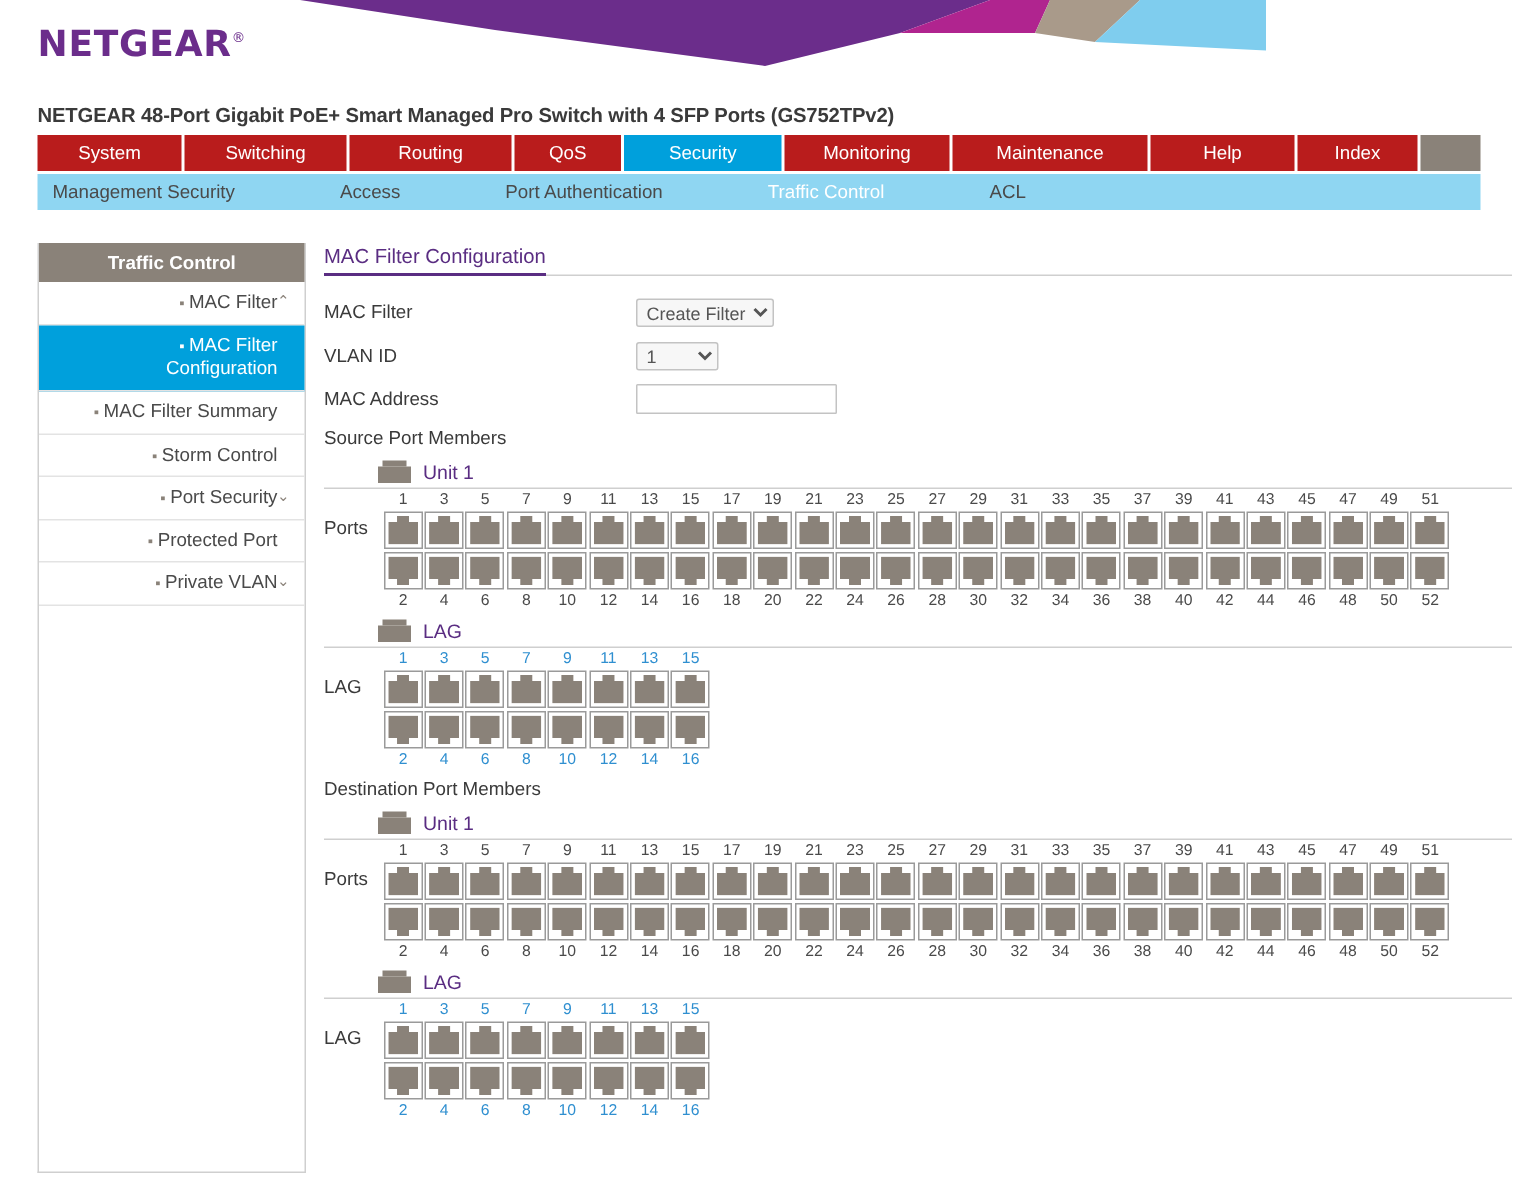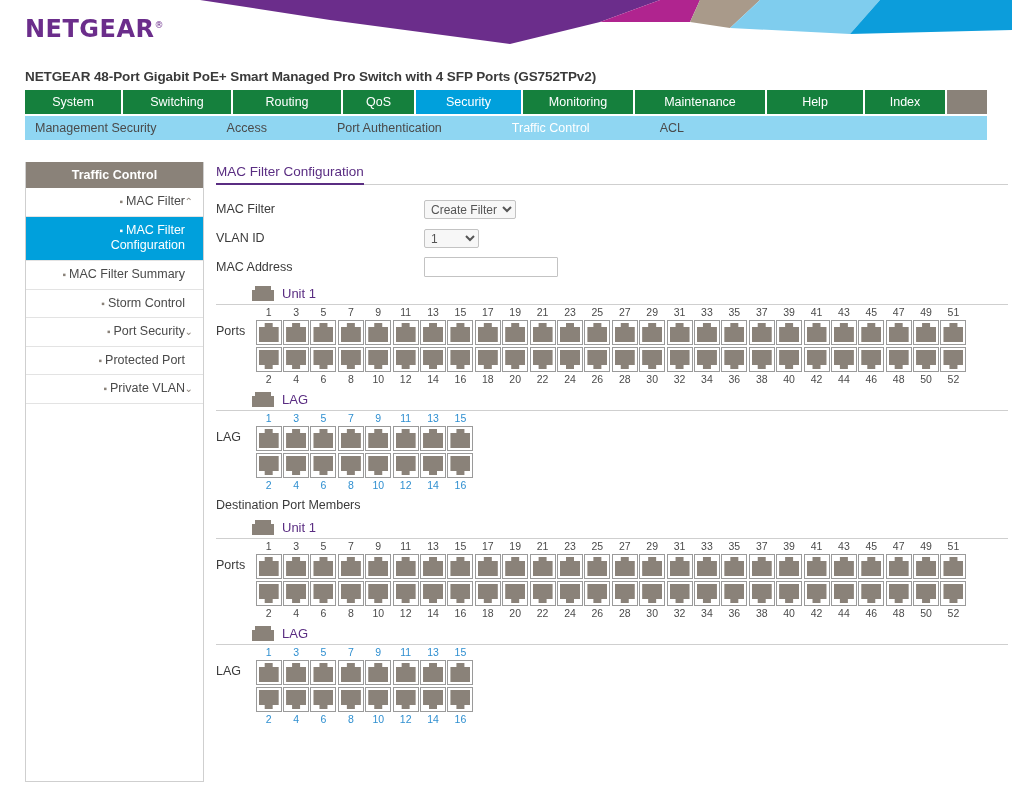--- a/index.html
+++ b/index.html
@@ -8,21 +8,21 @@
     margin: 0; padding: 0;
     width: 1012px; height: 796px;
     background: #ffffff;
     font-family: "Liberation Sans", sans-serif;
     overflow: hidden;
   }
 
   
   .banner {
     position: relative;
-    width: 1012px;
+    width: 844px;
     height: 44px;
     background: #ffffff;
     overflow: hidden;
   }
   .banner svg { display: block; }
   .logo {
     position: absolute;
     left: 25px;
     top: 15px;
     font-size: 24px;
@@ -50,21 +50,21 @@
   }
 
   
   .nav-primary {
     display: flex;
     margin: 0 25px 0 25px;
     height: 24px;
     background: #ffffff;
   }
   .nav-primary .tab {
-    background: #15803d;
+    background: #b91c1c;
     color: #ffffff;
     font-size: 12.5px;
     display: flex;
     align-items: center;
     justify-content: center;
     margin-right: 2px;
     height: 24px;
     white-space: nowrap;
   }
   .nav-primary .tab.active { background: #00a0dc; }
@@ -376,20 +376,21 @@
       <select class="field w-vlan">
         <option>1</option>
       </select>
     </div>
 
     <div class="form-row">
       <div class="form-label">MAC Address</div>
       <input class="field" type="text" placeholder="" style="">
     </div>
 
+    <div class="section-label">Source Port Members</div>
 
     <div class="group-head">
       <span class="group-icon">
         <span class="top"></span>
           <span class="base"></span>
       </span>
       <span class="group-title">Unit 1</span>
     </div>
     <div class="port-block">
       <div class="port-rowlabel">Ports</div>

